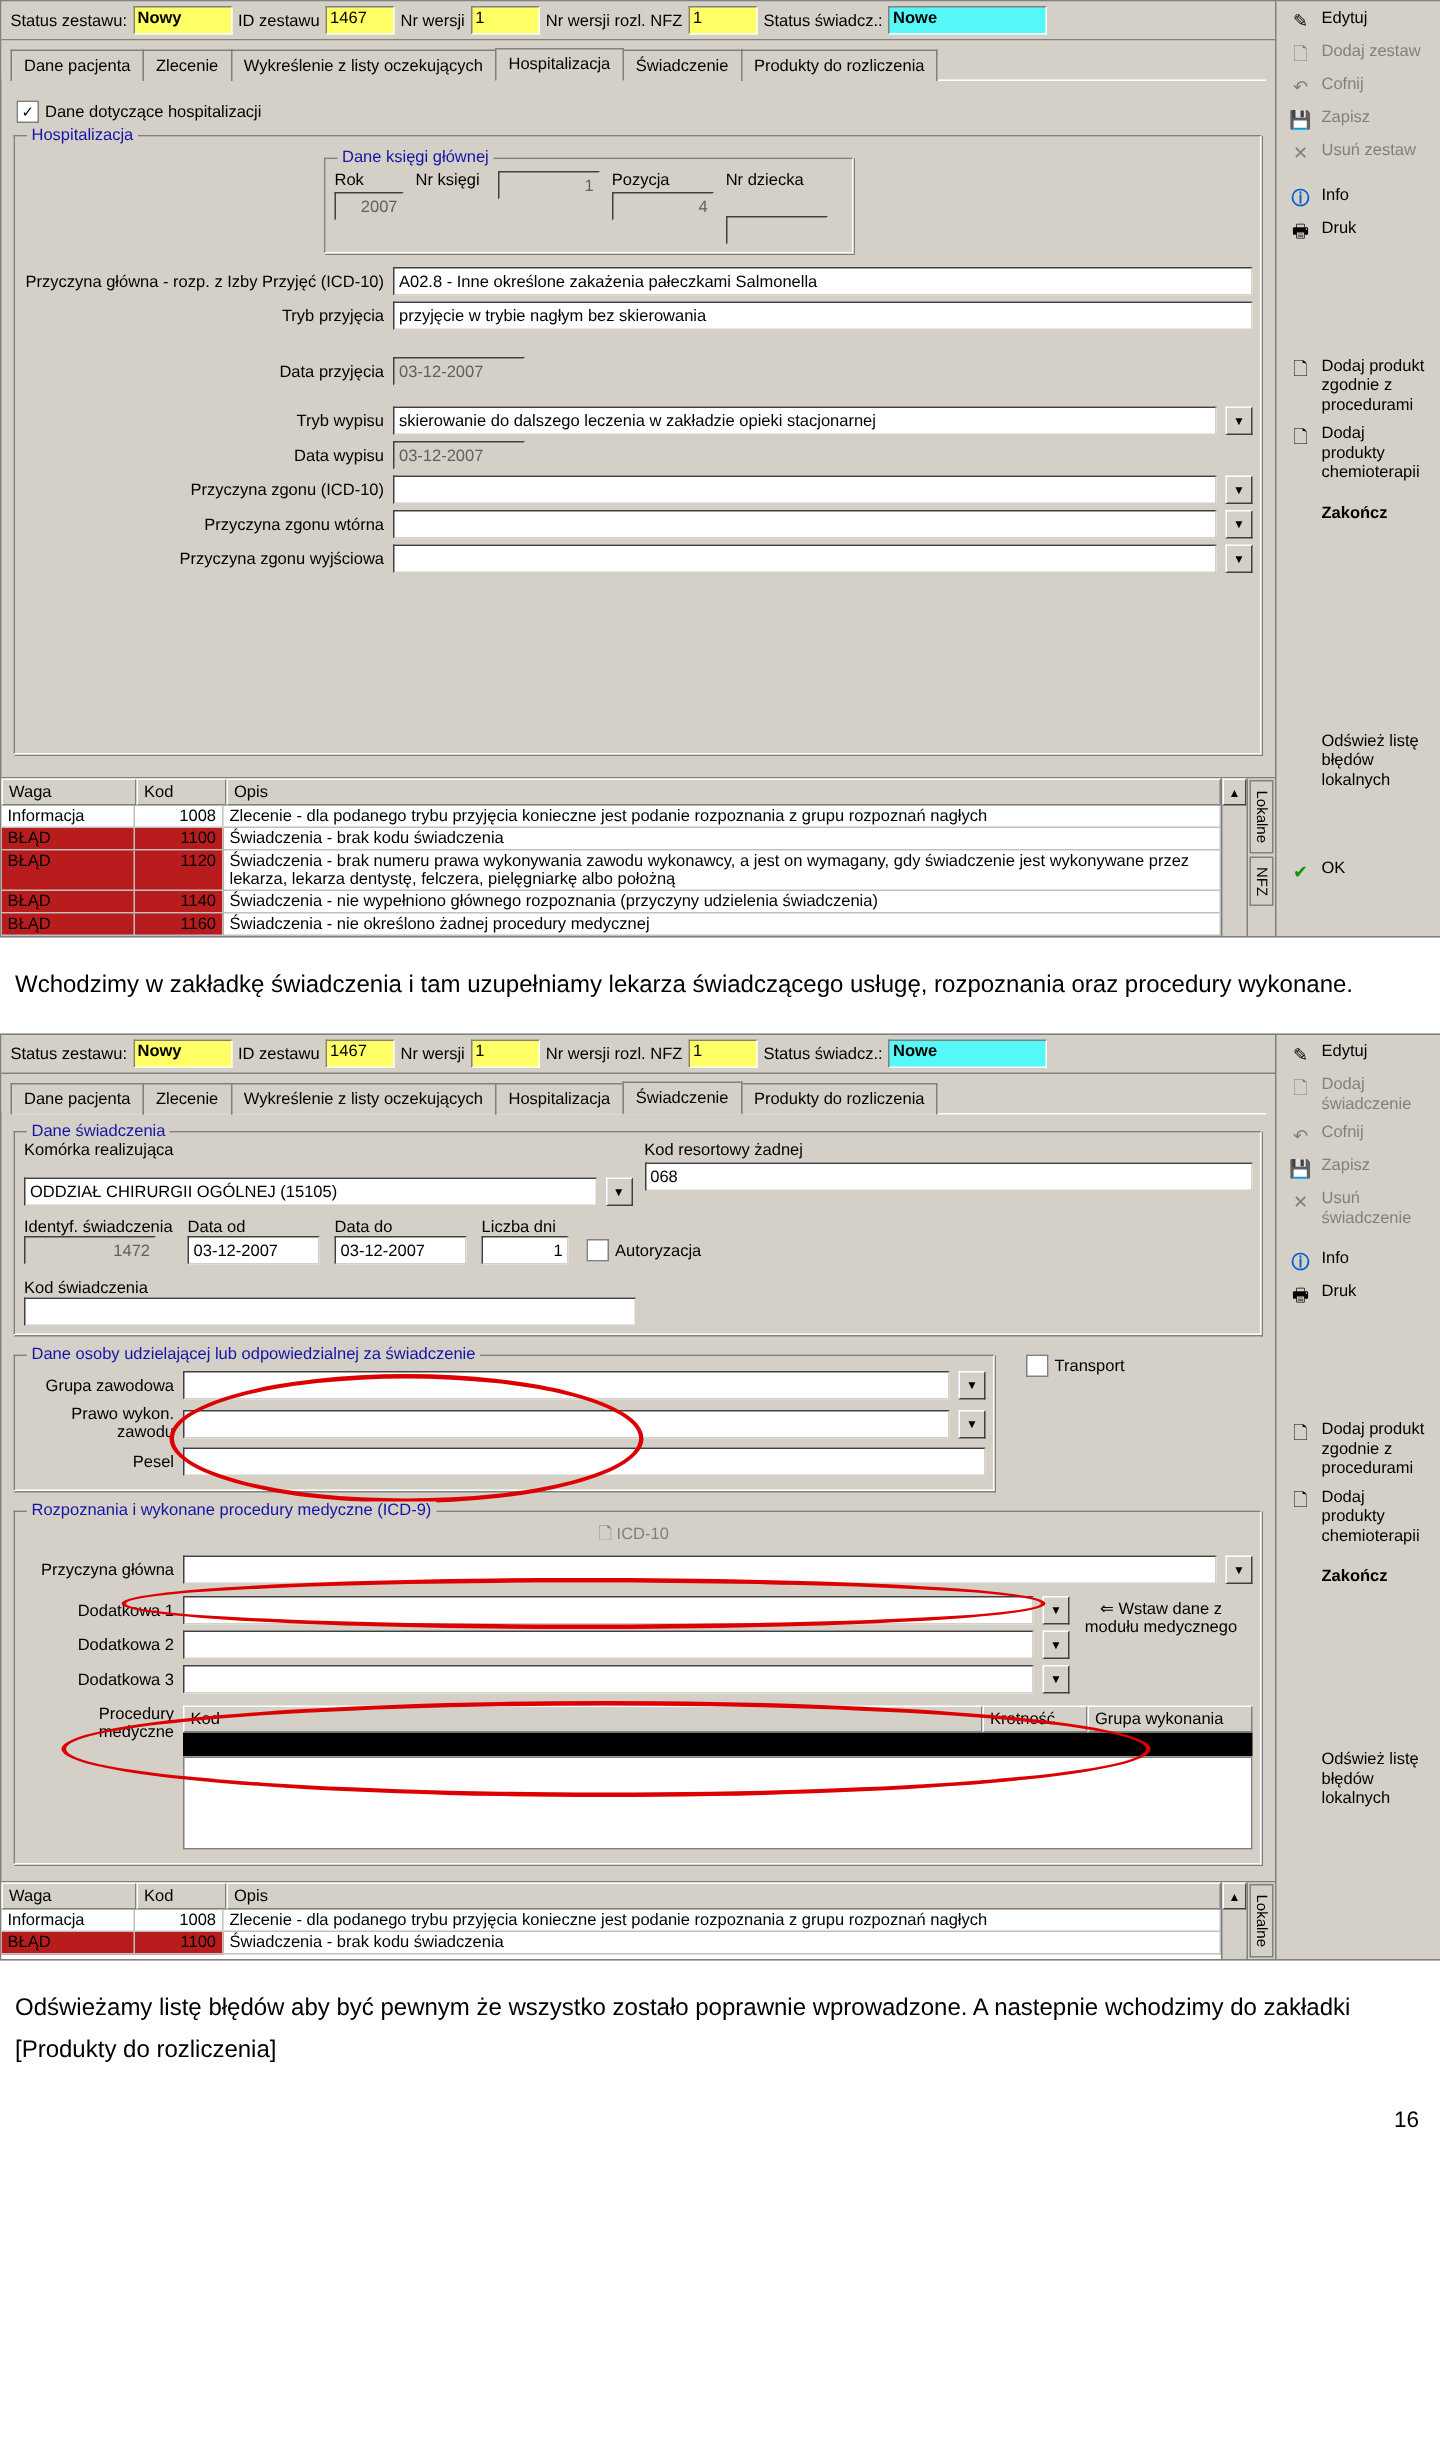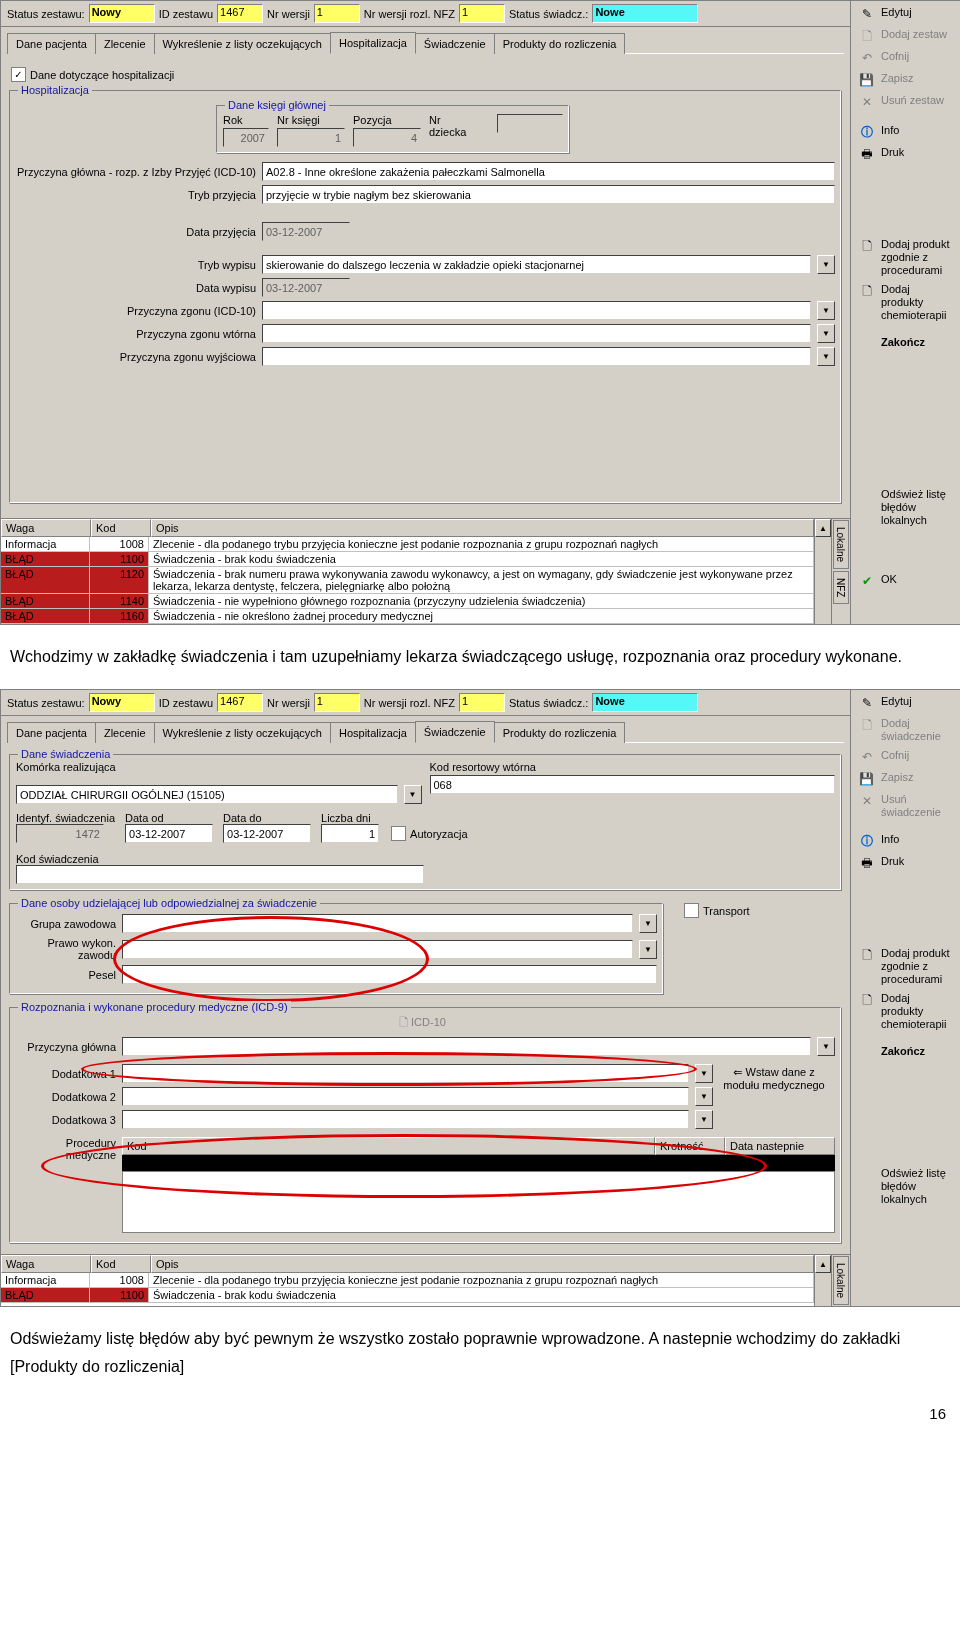--- a/index.html
+++ b/index.html
@@ -83,29 +83,29 @@
       <div class="grp" style="height:400px">
         <span class="grp-title">Hospitalizacja</span>
 
         <div class="grp" style="width:340px;margin:8px 0 8px 200px">
           <span class="grp-title">Dane księgi głównej</span>
           <div style="display:flex;gap:8px;padding-top:2px">
             <div style="display:flex;flex-direction:column;gap:2px">
               <span>Rok</span>
               <span class="input ro" style="width:38px;justify-content:flex-end">2007</span>
             </div>
-            <div style="display:flex;flex-direction:column;gap:2px">
+            <div style="display:flex;flex-direction:row;gap:12px">
               <span>Nr księgi</span>
               <span class="input ro" style="width:60px;justify-content:flex-end">1</span>
             </div>
             <div style="display:flex;flex-direction:column;gap:2px">
               <span>Pozycja</span>
               <span class="input ro" style="width:60px;justify-content:flex-end">4</span>
             </div>
-            <div style="display:flex;flex-direction:row;gap:18px">
+            <div style="display:flex;flex-direction:column;gap:18px">
               <span>Nr dziecka</span>
               <span class="input ro" style="width:60px"></span>
             </div>
           </div>
         </div>
 
         <div class="row">
           <span class="lab" style="width:240px">Przyczyna główna - rozp. z Izby Przyjęć (ICD-10)</span>
           <span class="input" style="flex:1">A02.8 - Inne określone zakażenia pałeczkami Salmonella</span>
         </div>
@@ -277,21 +277,21 @@
         <span class="grp-title">Dane świadczenia</span>
         <div style="display:flex;gap:8px">
           <div style="flex:1">
             <div>Komórka realizująca</div>
             <div class="row" style="margin-top:12px">
               <span class="input" style="flex:1">ODDZIAŁ CHIRURGII OGÓLNEJ (15105)</span>
               <span class="dd">▼</span>
             </div>
           </div>
           <div style="flex:1">
-            <div>Kod resortowy wtórna</div>
+            <div>Kod resortowy żadnej</div>
             <div class="row" style="margin-top:2px">
               <span class="input" style="flex:1">068</span>
             </div>
           </div>
         </div>
         <div style="display:flex;gap:10px;margin-top:4px">
           <div>
               <div>Identyf. świadczenia</div>
               <span class="input ro" style="width:80px;justify-content:flex-end">1472</span>
             </div>
@@ -373,21 +373,21 @@
               </div>
           </div>
           <div style="width:110px;font-size:11px;padding:6px;text-align:center">⇐ <span>Wstaw dane z modułu medycznego</span></div>
         </div>
         <div class="row" style="align-items:flex-start">
           <span class="lab" style="width:100px">Procedury medyczne</span>
           <div style="flex:1">
             <div class="errhdr" style="background:#d4d0c8">
               <div style="flex:1">Kod</div>
               <div style="width:60px">Krotność</div>
-              <div style="width:100px">Data nastepnie</div>
+              <div style="width:100px">Grupa wykonania</div>
             </div>
             <div style="background:#000;height:16px"></div>
             <div style="background:#fff;height:60px;border:1px solid #808080"></div>
           </div>
         </div>
       </div>
     </div>
 
     <div class="errtbl">
       <div class="errlist">

